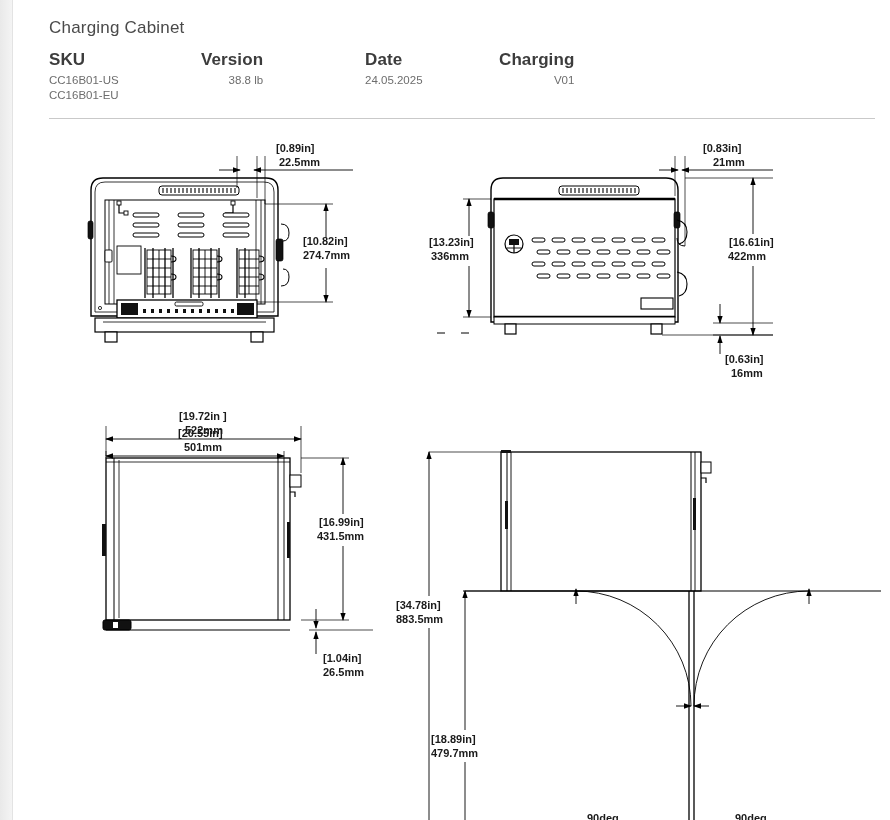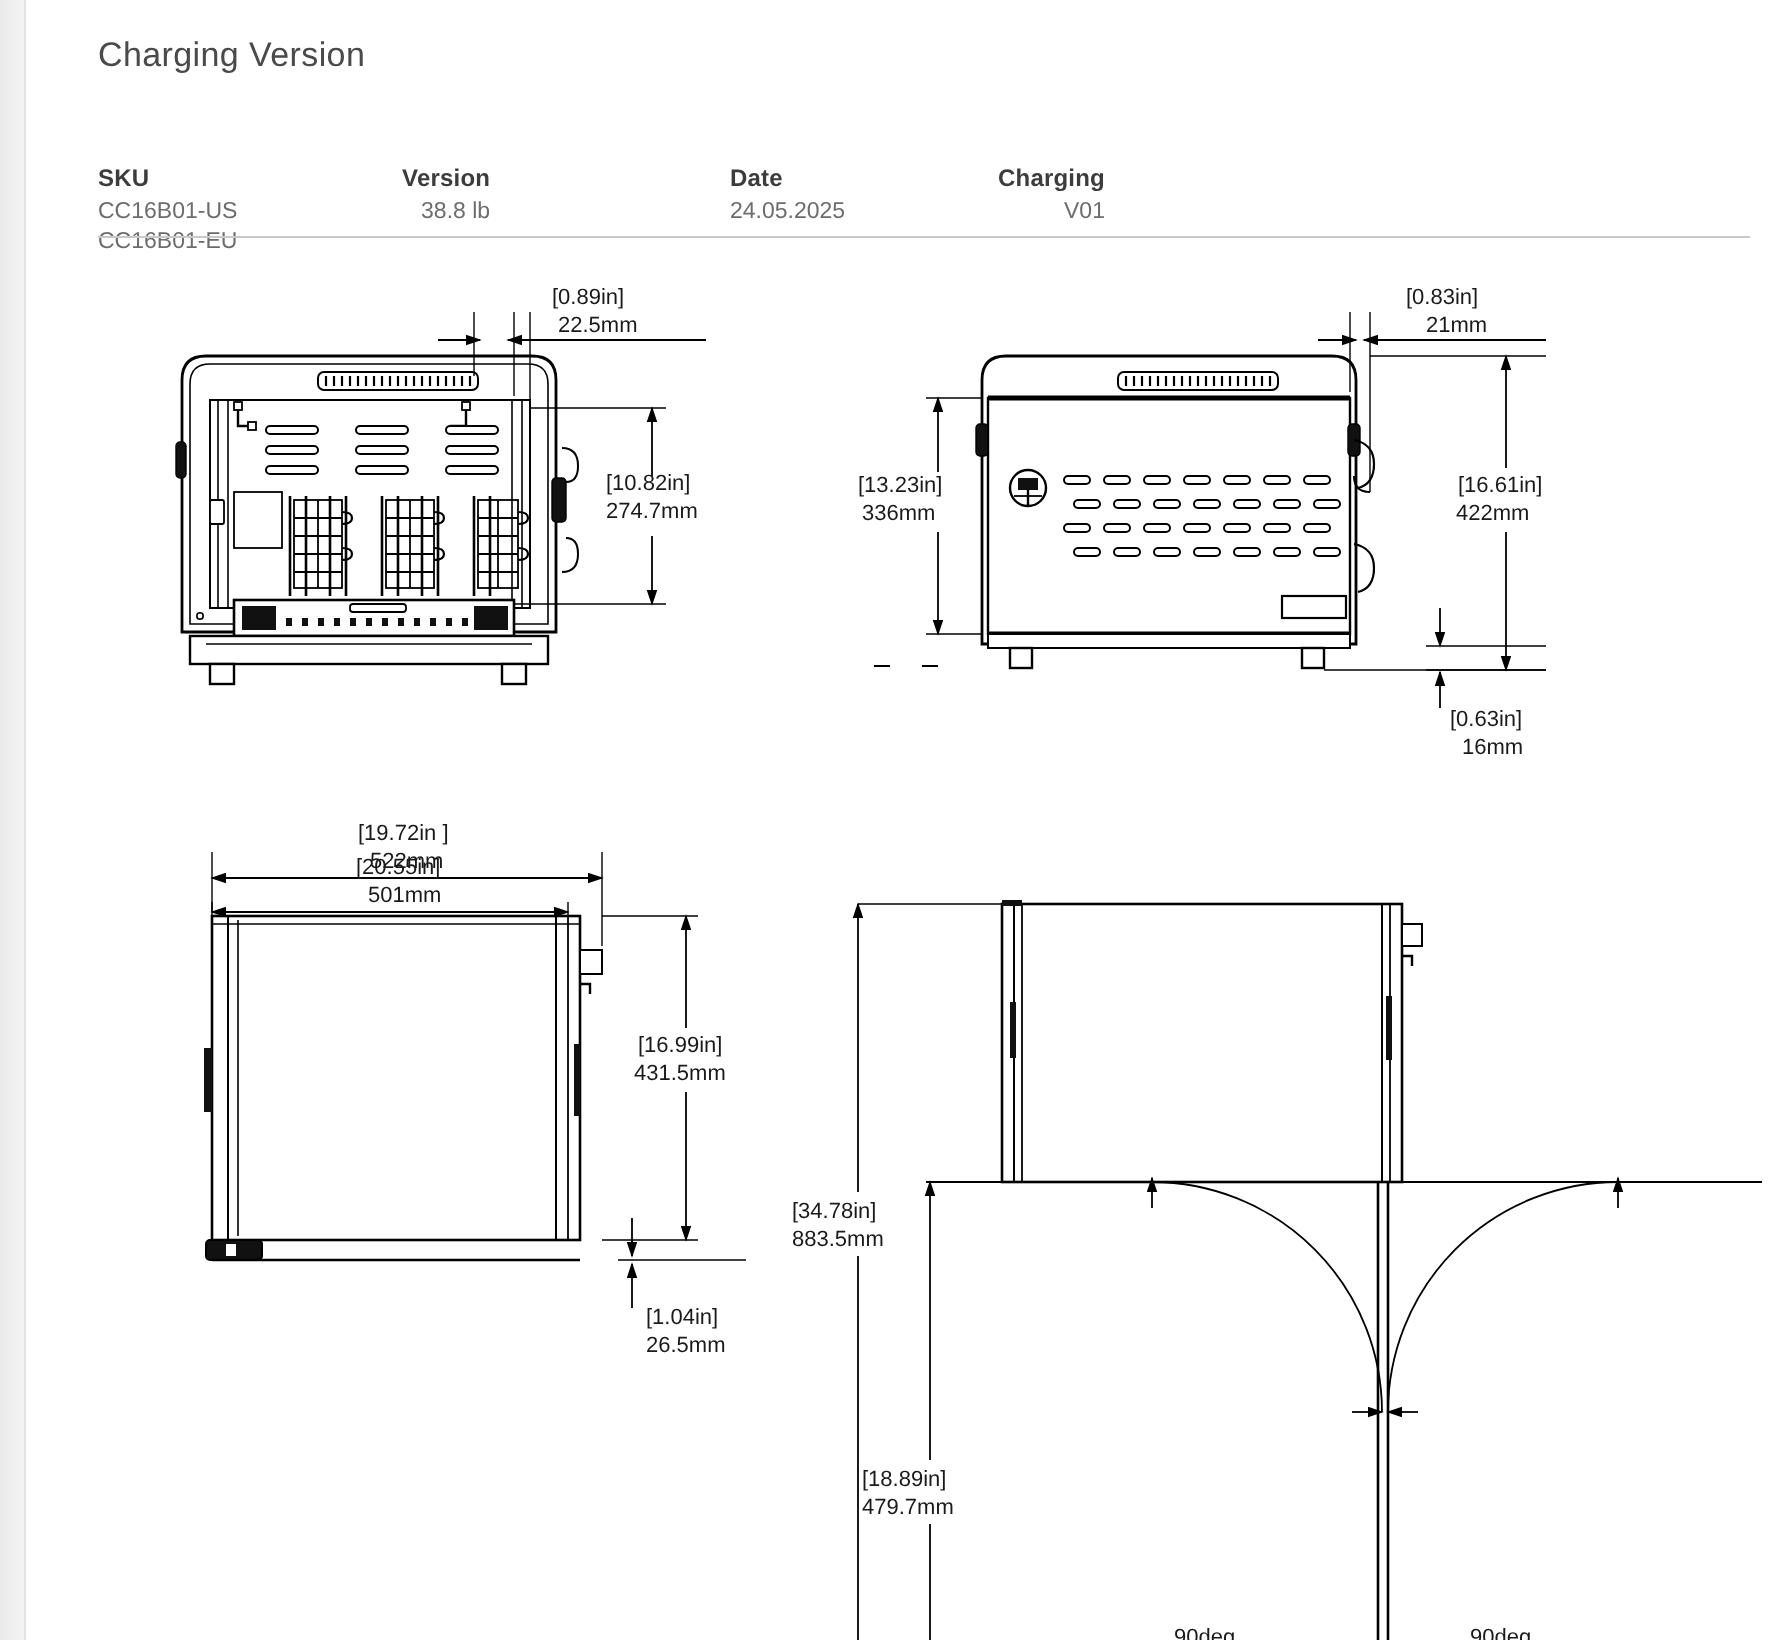--- a/index.html
+++ b/index.html
@@ -23,52 +23,52 @@
 
   
   .header{position:absolute;left:36px;top:18px;width:826px;}
   .doc-title{
     font-size:17px;color:#4a4a4a;letter-spacing:.2px;
     margin:0 0 12px 0;font-weight:400;
   }
   .meta{position:relative;height:46px;}
   .meta-col{position:absolute;top:0;}
   .meta-label{
-    font-size:12px;font-weight:bold;color:#3c3c3c;
-    display:block;margin-bottom:3px;letter-spacing:.1px;margin-top:32px;
+    font-size:17px;font-weight:bold;color:#3c3c3c;
+    display:block;margin-bottom:3px;letter-spacing:.1px;
   }
   .meta-value{
     font-size:11.5px;color:#6d6d6d;display:block;line-height:14.5px;text-align:right;
   }
   .c1{left:0;} .c2{left:152px;} .c3{left:316px;} .c4{left:450px;}
   .hr{
     position:absolute;left:36px;top:118px;width:826px;height:1px;
     background:#c9c9c9;
   }
 
   
-  .canvas{position:absolute;left:0;top:126px;width:878px;height:694px;}
+  .canvas{position:absolute;left:0;top:126px;width:878px;height:694px;font-weight:bold;}
   .canvas svg{display:block;}
 
   text{
     font-family:"Liberation Sans","DejaVu Sans",sans-serif;
     fill:#1a1a1a;
   }
   .dim{font-size:11px;}
   .dimin{font-size:11px;}
 </style>
 </head>
 <body>
 
 <div class="gutter"></div>
 
 <div class="page">
 
   <div class="header">
-    <h1 class="doc-title">Charging Version</h1>
+    <h1 class="doc-title">Charging Cabinet</h1>
 
     <div class="meta">
       <div class="meta-col c1">
         <span class="meta-label">SKU</span>
         <span class="meta-value">CC16B01-US</span>
         <span class="meta-value">CC16B01-EU</span>
       </div>
       <div class="meta-col c2">
         <span class="meta-label">Version</span>
         <span class="meta-value">38.8 lb</span>

